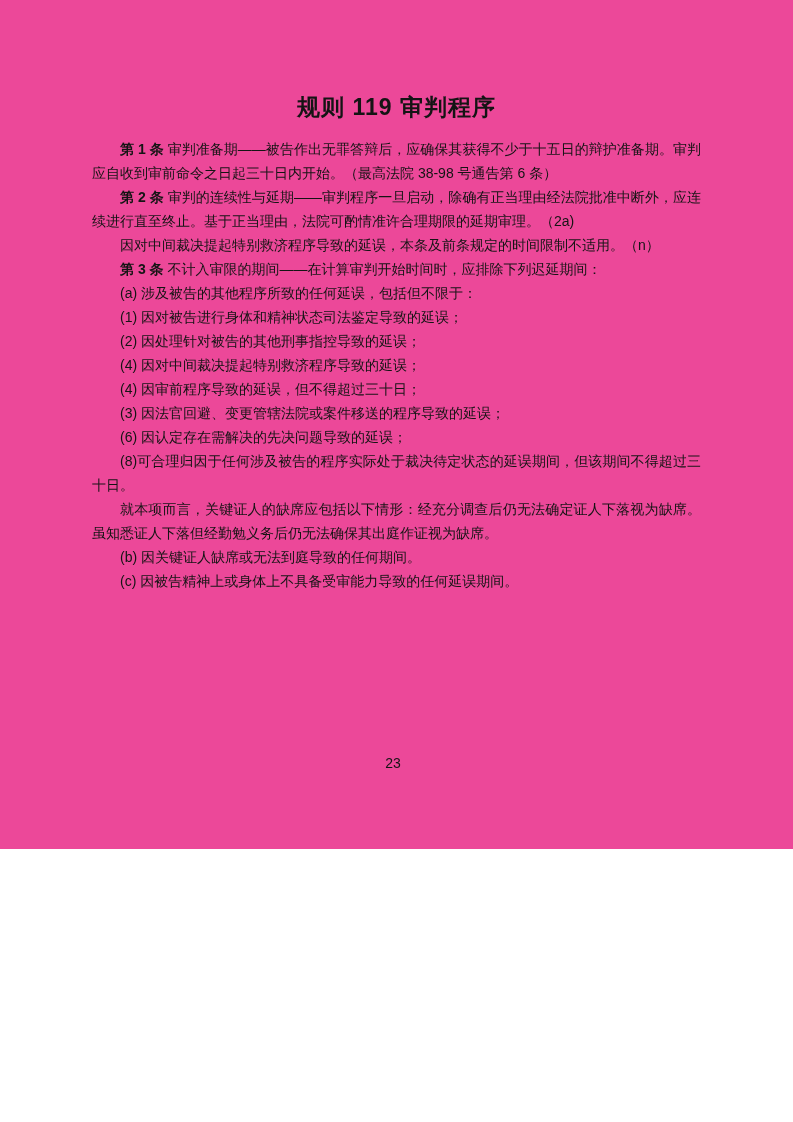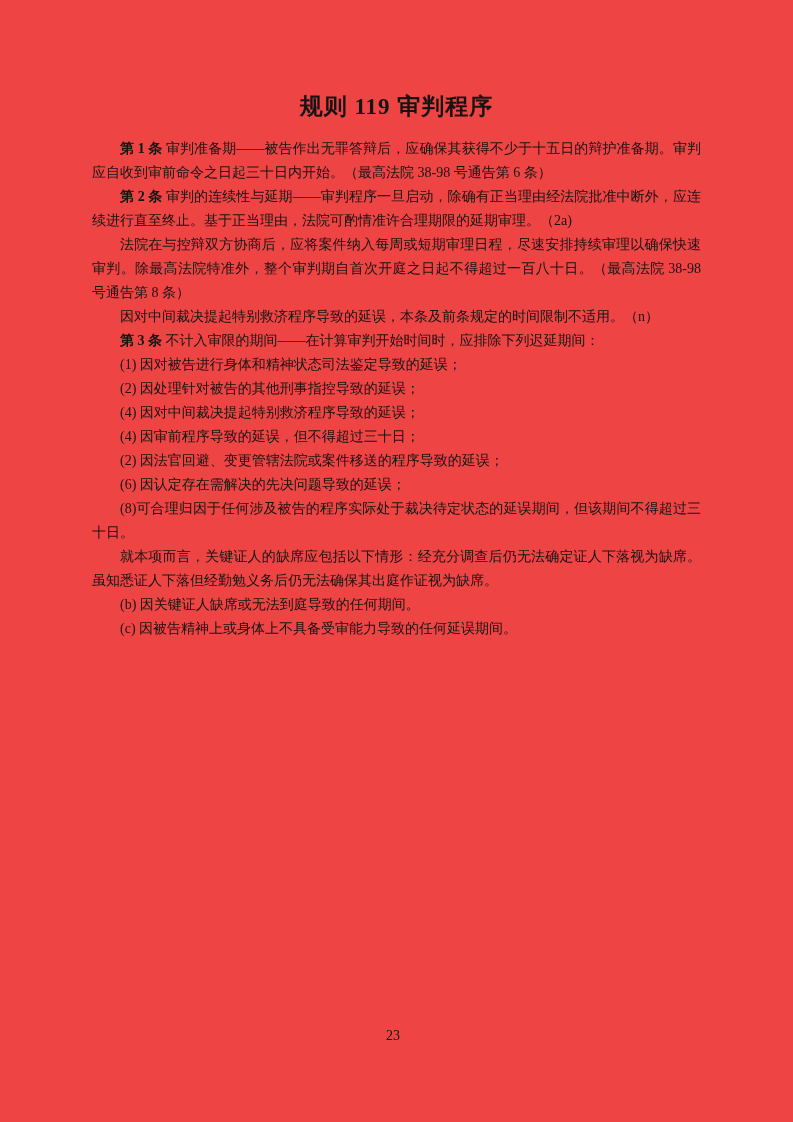--- a/index.html
+++ b/index.html
@@ -3,26 +3,26 @@
 <meta charset="utf-8">
 <style>
   html, body {
     margin: 0;
     padding: 0;
     background: #ffffff;
   }
   .page {
     position: relative;
     width: 793px;
-    height: 1122px;
+    height: 849px;
     margin: 0 auto;
-    background: #ef4444;
+    background: #ec4899;
     box-sizing: border-box;
     padding: 92px 92px 0 92px;
-    font-family: Liberation Serif, serif;
+    font-family: Liberation Sans, sans-serif;
     color: #141414;
     overflow: hidden;
   }
   .doc-title {
     margin: 0 0 15px 0;
     font-size: 23px;
     line-height: 30px;
     font-weight: bold;
     text-align: center;
     letter-spacing: 1px;
@@ -50,28 +50,28 @@
   }
 </style>
 </head>
 <body>
 
 <div class="page">
   <h1 class="doc-title">规则 119 审判程序</h1>
   <div class="doc-body" id="doc-body">
       <p><b class="article-label">第 1 条</b> 审判准备期——被告作出无罪答辩后，应确保其获得不少于十五日的辩护准备期。审判应自收到审前命令之日起三十日内开始。（最高法院 38-98 号通告第 6 条）</p>
       <p><b class="article-label">第 2 条</b> 审判的连续性与延期——审判程序一旦启动，除确有正当理由经法院批准中断外，应连续进行直至终止。基于正当理由，法院可酌情准许合理期限的延期审理。（2a)</p>
-      <p>法院在与控辩双方协商后，应将案件纳入每周或短期审理日程，尽速安排持续审理以确保快速审判。除最高法院特准外，整个审判期自首次开庭之日起不得超过一百八十日。（最高法院 38-98 号通告第 8 条）</p>
       <p>因对中间裁决提起特别救济程序导致的延误，本条及前条规定的时间限制不适用。（n）</p>
       <p><b class="article-label">第 3 条</b> 不计入审限的期间——在计算审判开始时间时，应排除下列迟延期间：</p>
+      <p>(a) 涉及被告的其他程序所致的任何延误，包括但不限于：</p>
       <p>(1) 因对被告进行身体和精神状态司法鉴定导致的延误；</p>
       <p>(2) 因处理针对被告的其他刑事指控导致的延误；</p>
       <p>(4) 因对中间裁决提起特别救济程序导致的延误；</p>
       <p>(4) 因审前程序导致的延误，但不得超过三十日；</p>
-      <p>(2) 因法官回避、变更管辖法院或案件移送的程序导致的延误；</p>
+      <p>(3) 因法官回避、变更管辖法院或案件移送的程序导致的延误；</p>
       <p>(6) 因认定存在需解决的先决问题导致的延误；</p>
       <p>(8)可合理归因于任何涉及被告的程序实际处于裁决待定状态的延误期间，但该期间不得超过三十日。</p>
       <p>就本项而言，关键证人的缺席应包括以下情形：经充分调查后仍无法确定证人下落视为缺席。虽知悉证人下落但经勤勉义务后仍无法确保其出庭作证视为缺席。</p>
       <p>(b) 因关键证人缺席或无法到庭导致的任何期间。</p>
       <p>(c) 因被告精神上或身体上不具备受审能力导致的任何延误期间。</p>
     </div>
   <div class="page-number">23</div>
 </div>
 
 </body></html>

